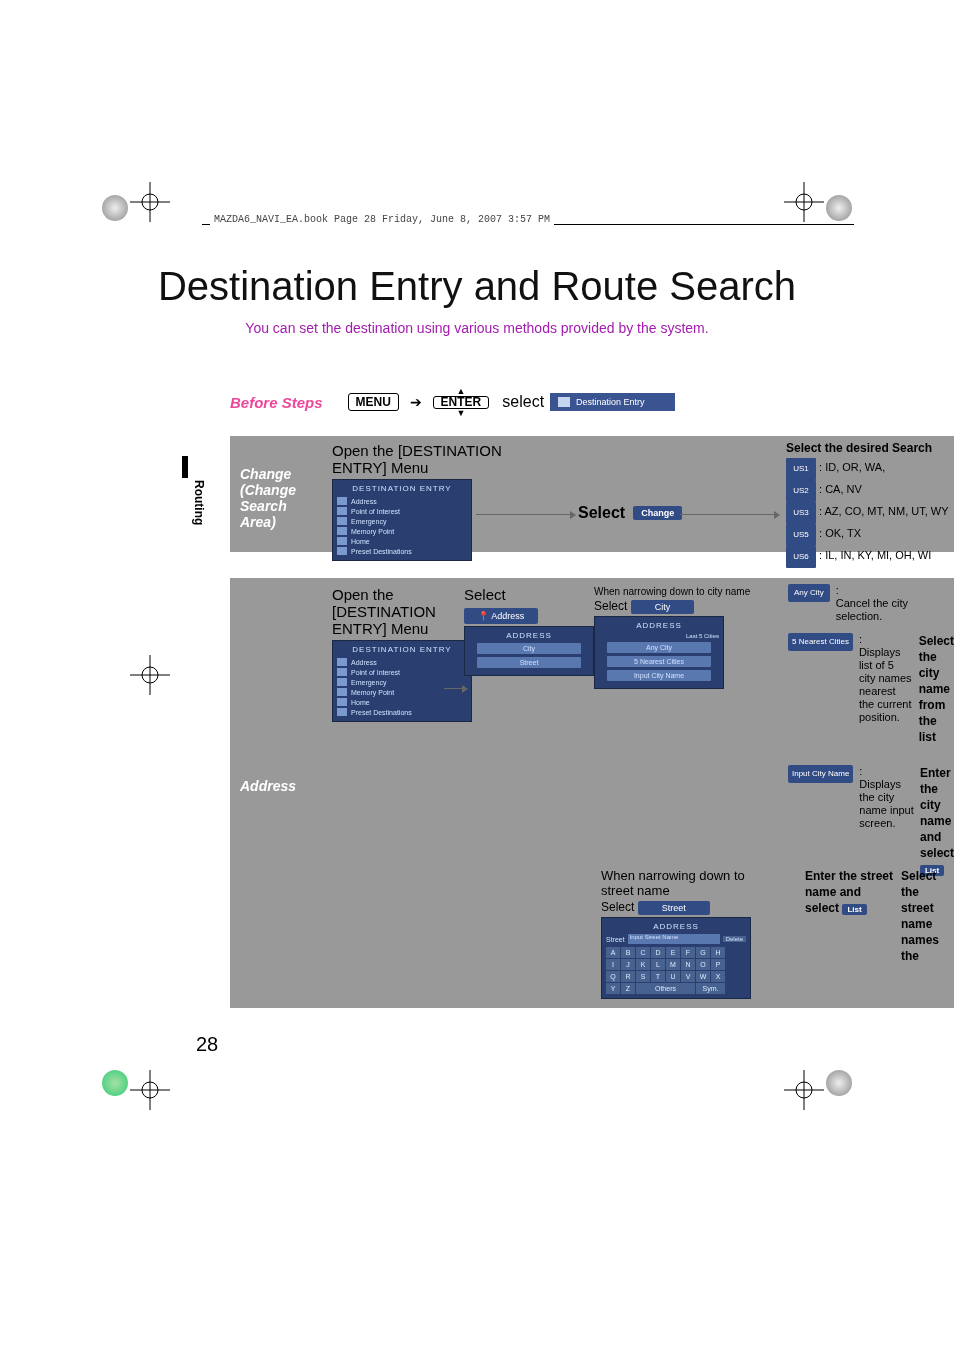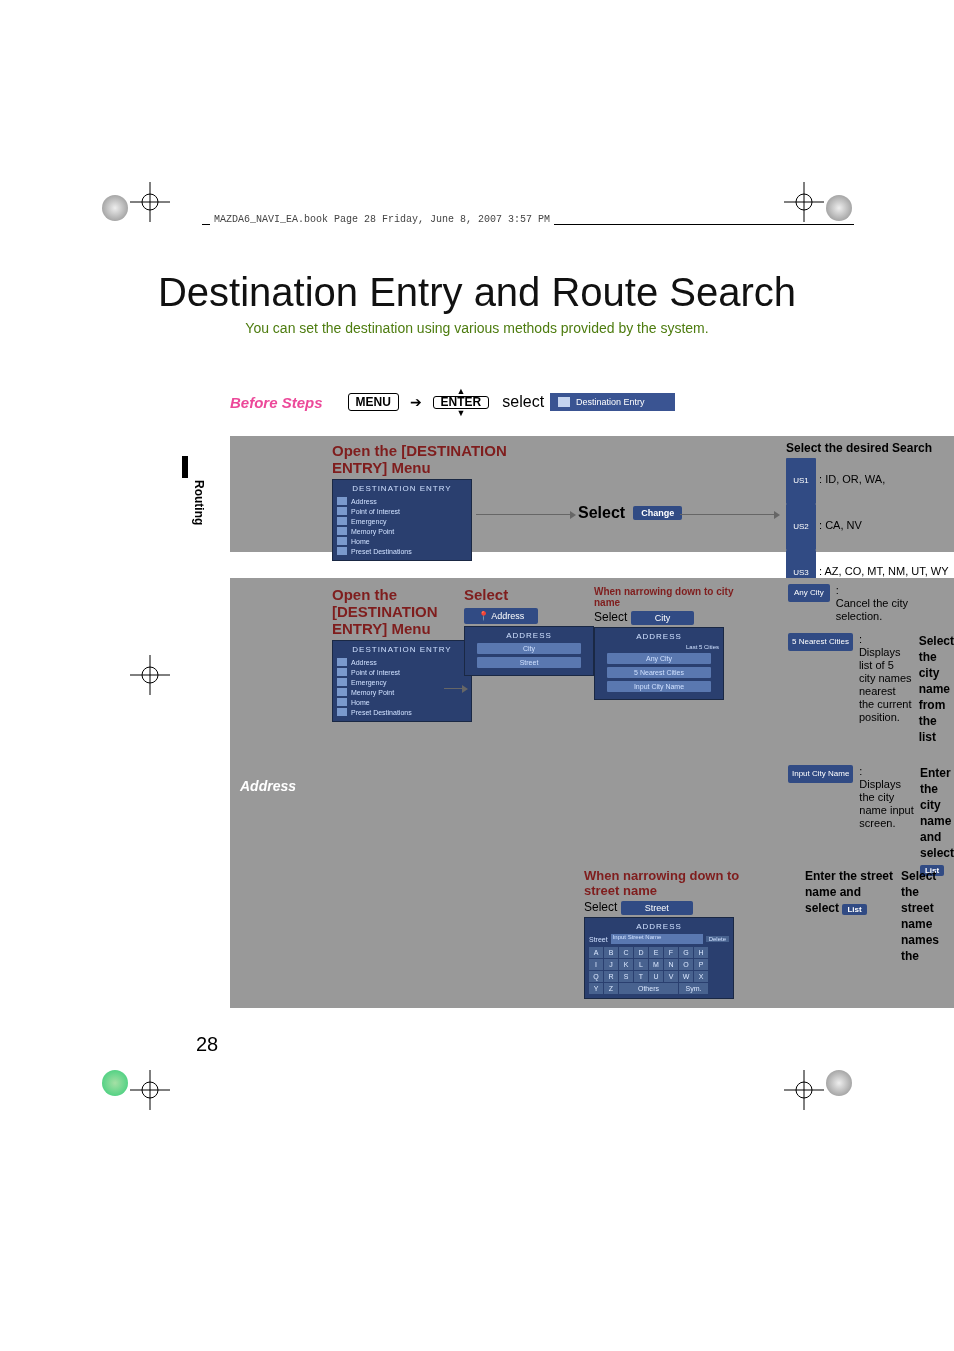--- a/index.html
+++ b/index.html
@@ -43,36 +43,36 @@
     top: 214px;
     left: 210px;
     font-family: "Courier New", monospace;
     font-size: 10px;
     color: #444;
     background: #fff;
     padding: 0 4px;
   }
   .page-title {
     position: absolute;
-    top: 270px;
+    top: 264px;
     left: 0;
     right: 0;
     text-align: center;
     font-size: 40px;
     font-weight: 400;
     color: #111;
   }
   .page-subtitle {
     position: absolute;
     top: 320px;
     left: 0;
     right: 0;
     text-align: center;
     font-size: 14px;
-    color: #4d7c0f;
+    color: #a21caf;
   }
   .before-steps-row {
     position: absolute;
     top: 386px;
     left: 230px;
     right: 0;
     height: 32px;
     display: flex;
     align-items: center;
   }
@@ -158,22 +158,22 @@
     left: 10px;
     top: 30px;
     width: 84px;
     font-size: 14px;
     font-weight: bold;
     font-style: italic;
     color: #fff;
   }
   .step-title {
     font-size: 15px;
-    font-weight: bold;
-    color: #7f1d1d;
+    font-weight: normal;
+    color: #000000;
   }
   .col {
     position: absolute;
   }
   .sc1-c1 { left: 102px; top: 6px; width: 200px; }
   .sc1-sel {
     position: absolute;
     left: 348px;
     top: 68px;
     font-size: 16px;
@@ -201,21 +201,21 @@
   .right-info .hdr {
     font-weight: bold;
     font-size: 12px;
     margin-bottom: 2px;
   }
   .tag {
     display: inline-block;
     background: #314b84;
     color: #fff;
     font-size: 8px;
-    padding: 15px 4px;
+    padding: 3px 4px;
     border-radius: 1px;
     margin-right: 3px;
     width: 22px;
     text-align: center;
   }
   .nav-screenshot {
     background: #2a3f6f;
     border: 1px solid #1a2844;
     width: 130px;
     margin-top: 3px;
@@ -251,21 +251,21 @@
   .section-address {
     top: 578px;
     left: 230px;
     width: 724px;
     height: 430px;
   }
   .section-address .section-label { top: 200px; }
   .sc2-c1 { left: 102px; top: 8px; width: 160px; }
   .sc2-c2 { left: 234px; top: 8px; width: 140px; }
   .sc2-c3 { left: 364px; top: 8px; width: 160px; }
-  .sc2-c3b { left: 354px; top: 290px; width: 160px; }
+  .sc2-c3b { left: 371px; top: 290px; width: 160px; }
   .sc2-right {
     left: 558px; top: 6px; width: 166px;
     font-size: 11px;
     line-height: 14px;
   }
   .note-row {
     display: flex;
     gap: 6px;
     margin-bottom: 10px;
   }
@@ -396,20 +396,21 @@
   <span class="screen-chip">
     <span class="ico"></span>
     <span>Destination Entry</span>
   </span>
 </div>
 
 <div class="tab-block"></div>
 <div class="tab-routing">Routing</div>
 
 <div class="section section-change">
+  <div class="section-label">Change (Change Search Area)</div>
 
   <div class="col sc1-c1">
     <div class="step-title">Open the [DESTINATION ENTRY] Menu</div>
     <div class="nav-screenshot">
       <div class="hdr2">DESTINATION ENTRY</div>
       <div class="row">
           <span class="bullet"></span>
           <span>Address</span>
         </div>
       <div class="row">

